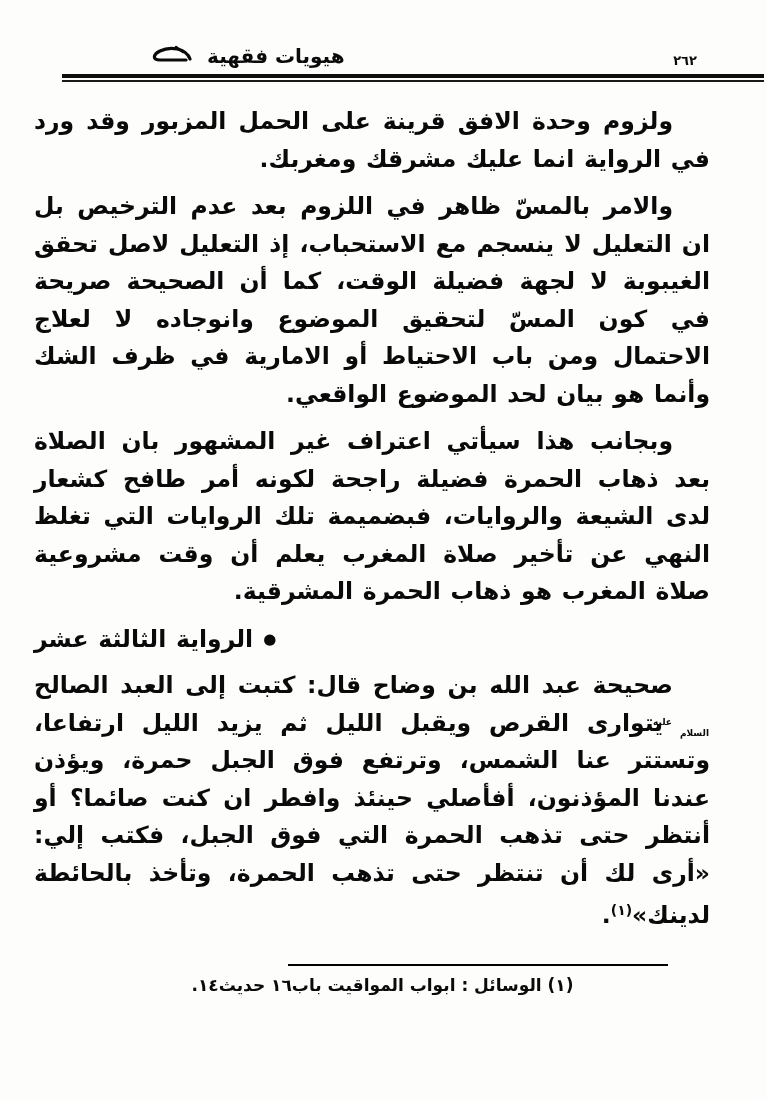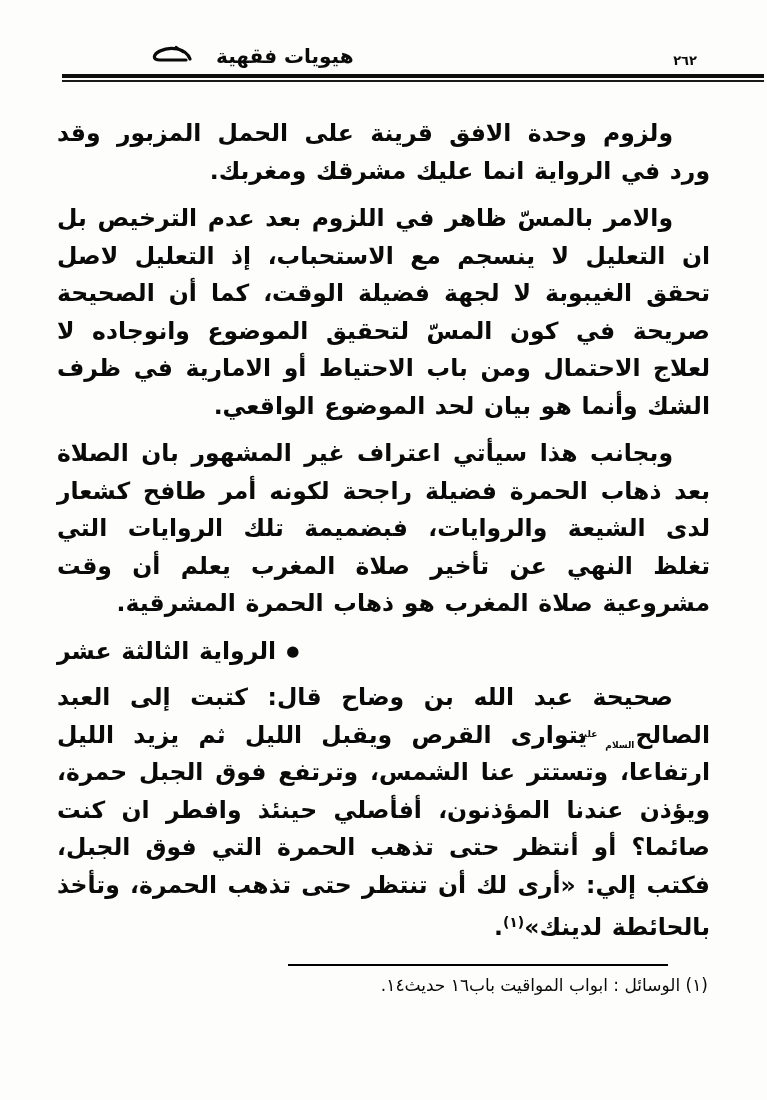--- a/index.html
+++ b/index.html
@@ -25,42 +25,41 @@
     direction: rtl;
   }
   .page-number {
     font-size: 13px;
     font-weight: 900;
     letter-spacing: 1px;
   }
   .title-group {
     display: inline-flex;
     align-items: flex-start;
-    gap: 24px;
+    gap: 15px;
   }
   .book-title {
     font-size: 20px;
     font-weight: 900;
   }
   .ornament { display: inline-block; line-height: 0; }
   .header-rule {
     margin: 0 3px 0 62px;
     height: 2px;
     border-top: 4px solid #0d0d0d;
     border-bottom: 2px solid #1a1a1a;
   }
   
   .content {
-    padding: 21px 57px 0 57px;
+    padding: 21px 57px 0 34px;
     font-size: 23.5px;
     font-weight: 700;
     line-height: 37.5px;
     text-align: justify;
     word-spacing: 1.5px;
-    margin-top: 12px;
   }
   .content p { margin: 0 0 10px 0; text-indent: 37px; }
   .content p.heading {
     text-indent: 0;
     margin: 4px 0 9px 0;
     text-align: left;
     font-weight: 900;
   }
   .bullet {
     display: inline-block;
@@ -91,23 +90,23 @@
     left: 57px;
     direction: rtl;
   }
   .fn-rule {
     width: 380px;
     margin-right: 42px;
     border-top: 2.5px solid #000;
   }
   .fn-text {
     margin: 8px 2px 0 0;
-    text-align: right;
+    text-align: center;
     font-size: 17px;
-    font-weight: 400;
+    font-weight: 700;
     line-height: 22px;
   }
 </style>
 </head>
 <body>
 
 <div class="page">
 
   <div class="header">
     <span class="page-number">٢٦٢</span>

